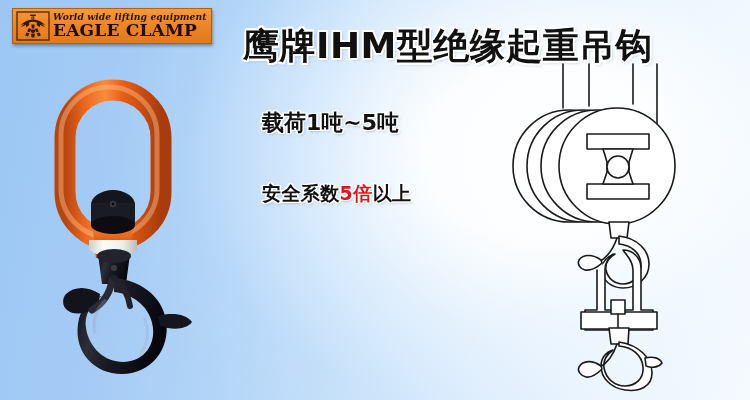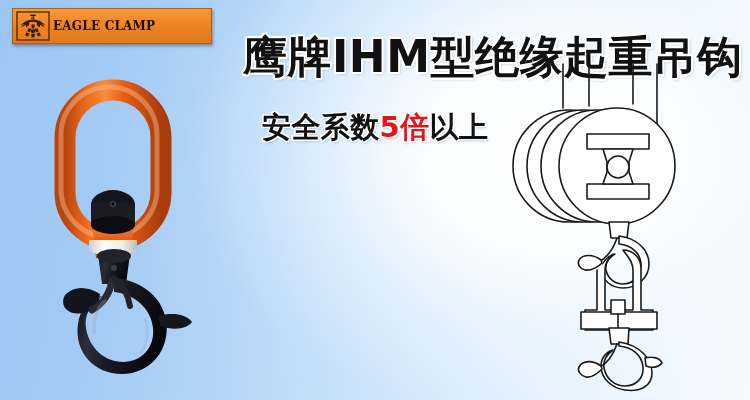--- a/index.html
+++ b/index.html
@@ -68,35 +68,35 @@
     font-family: "DejaVu Serif", "Liberation Serif", serif;
     font-size: 9.2px;
     font-weight: bold;
     font-style: italic;
     color: #2b1505;
     letter-spacing: 0.1px;
     white-space: nowrap;
   }
   .logo-name {
     font-family: "DejaVu Serif", "Liberation Serif", serif;
-    font-size: 12px;
+    font-size: 17px;
     font-weight: bold;
     color: #1d0d03;
     letter-spacing: 0.2px;
     line-height: 1.02;
     white-space: nowrap;
     margin-top: 1px;
   }
 
   
   #title {
     position: absolute;
     left: 243px;
-    top: 28px;
-    font-size: 44px;
+    top: 22px;
+    font-size: 36px;
     font-weight: bold;
     color: #111111;
     letter-spacing: 0.5px;
     white-space: nowrap;
     text-shadow:
       -1.6px -1.6px 0 #ffffff,  1.6px -1.6px 0 #ffffff,
       -1.6px  1.6px 0 #ffffff,  1.6px  1.6px 0 #ffffff,
       -1.6px 0 0 #ffffff, 1.6px 0 0 #ffffff,
       0 -1.6px 0 #ffffff, 0 1.6px 0 #ffffff,
       2px 2px 3px rgba(130,150,175,0.55);
@@ -116,21 +116,21 @@
     white-space: nowrap;
     margin-bottom: 43px;
     text-shadow:
       -1.4px -1.4px 0 #ffffff,  1.4px -1.4px 0 #ffffff,
       -1.4px  1.4px 0 #ffffff,  1.4px  1.4px 0 #ffffff,
       -1.4px 0 0 #ffffff, 1.4px 0 0 #ffffff,
       0 -1.4px 0 #ffffff, 0 1.4px 0 #ffffff,
       1.5px 1.5px 2.5px rgba(130,150,175,0.5);
   }
   .feature.highlight {
-    font-size: 29px;
+    font-size: 19px;
     margin-bottom: 0;
     letter-spacing: 0.4px;
   }
   .feature .accent {
     color: #e4141b;
     text-shadow:
       -1.4px -1.4px 0 #ffffff,  1.4px -1.4px 0 #ffffff,
       -1.4px  1.4px 0 #ffffff,  1.4px  1.4px 0 #ffffff,
       -1.4px 0 0 #ffffff, 1.4px 0 0 #ffffff,
       0 -1.4px 0 #ffffff, 0 1.4px 0 #ffffff,
@@ -172,20 +172,21 @@
           <path d="M21.4 17.2 L18.6 18.1 L20.4 21.3 L22.8 20.4 Z"></path>
           <path d="M14.8 18.4 L19.2 18.4 L19.2 21 L17 22.6 L14.8 21 Z"></path>
           <path d="M10.4 21.4 L13.4 22.2 L12 25.6 L9.2 24.6 Z"></path>
           <path d="M23.6 21.4 L20.6 22.2 L22 25.6 L24.8 24.6 Z"></path>
           <path d="M15 22.8 L19 22.8 L18.4 26.6 L15.6 26.6 Z"></path>
         </g>
         <text x="17" y="8" font-size="2.6" fill="#f6b97a" text-anchor="middle" font-family="'DejaVu Sans',sans-serif">CLAMP</text>
       </svg>
     </div>
     <div id="logo-text">
+      <div class="logo-tagline">World wide lifting equipment</div>
       <div class="logo-name">EAGLE CLAMP</div>
     </div>
   </div>
 
   <div id="title">鹰牌IHM型绝缘起重吊钩</div>
 
   <div id="product-photo">
     <svg class="art" viewBox="0 0 200 310">
       <defs>
         <linearGradient id="ringG" x1="0" y1="0" x2="1" y2="0">
@@ -249,20 +250,21 @@
       <path d="M74 206 C 82 212 88 222 90 234" stroke="#22222c" stroke-width="6" fill="none" stroke-linecap="round"></path>
 
       <path d="M118 244 C 132 240 146 242 152 250 C 146 258 132 258 120 254 Z" fill="#16161e"></path>
 
       <path d="M66 228 C 56 236 52 250 55 262" stroke="rgba(160,160,180,0.30)" stroke-width="3.5" fill="none"></path>
       <path d="M104 246 C 110 258 108 272 100 282" stroke="rgba(150,150,175,0.22)" stroke-width="3" fill="none"></path>
     </svg>
   </div>
 
   <div id="features">
+    <div class="feature">载荷1吨~5吨</div>
     <div class="feature highlight"><span>安全系数</span><span class="accent">5倍</span><span>以上</span></div>
   </div>
 
   <div id="line-drawing">
     <svg class="art" viewBox="0 0 215 330">
       <g stroke="#1a1a1a" fill="#ffffff" stroke-width="1.6" stroke-linejoin="round" stroke-linecap="round">
 
         <g>
           <line x1="58" y1="2" x2="58" y2="46"></line>
           <line x1="84" y1="2" x2="84" y2="44"></line>

